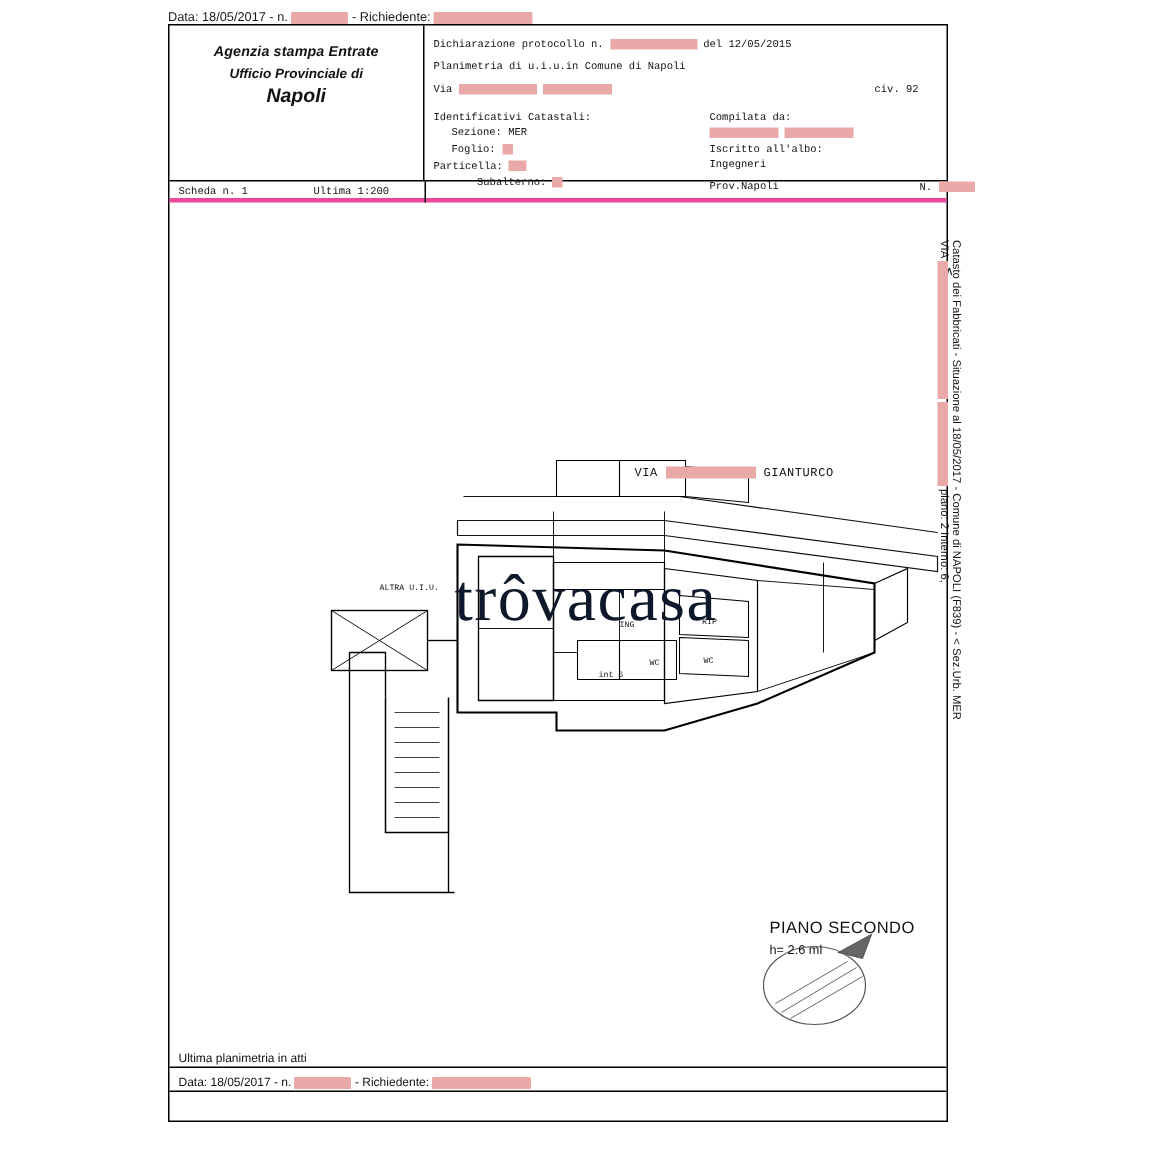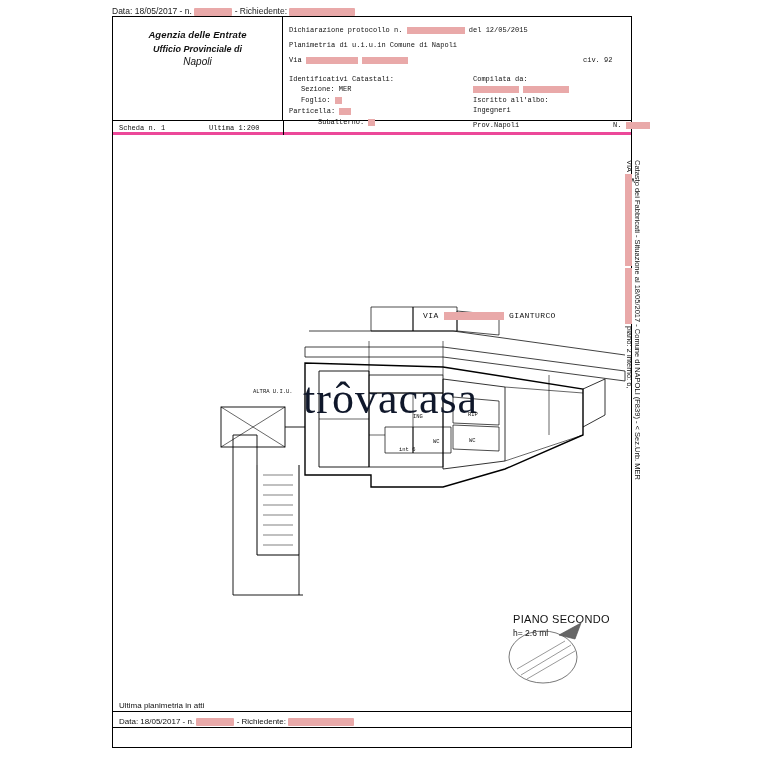--- a/index.html
+++ b/index.html
@@ -14,21 +14,21 @@
 
   
   .frame{position:absolute;left:112px;top:16px;width:520px;height:732px;border:1px solid #000;box-sizing:border-box;}
 
   
   .hdr{position:absolute;left:0;top:0;width:100%;height:104px;box-sizing:border-box;border-bottom:1px solid #000;}
   .hdr-left{position:absolute;left:0;top:0;width:170px;height:104px;box-sizing:border-box;border-right:1px solid #000;text-align:center;padding-top:12px;}
   .ag{font-size:9.5px;font-weight:bold;font-style:italic;letter-spacing:.1px;}
   .cf{font-size:13px;font-weight:bold;font-style:italic;margin-top:4px;letter-spacing:.2px;}
   .up{font-size:9px;font-weight:bold;font-style:italic;margin-top:4px;line-height:1.25;}
-  .nap{font-size:10px;font-weight:normal;font-style:italic;margin-top:1px;}
+  .nap{font-size:13px;font-weight:bold;font-style:italic;margin-top:1px;}
 
   .hdr-right{position:absolute;left:170px;top:0;right:0;height:104px;font-family:"Liberation Mono",monospace;font-size:7px;color:#111;}
   .hr-line{position:absolute;white-space:nowrap;}
   .l-dich{left:6px;top:9px;}
   .l-plan{left:6px;top:24px;}
   .l-via{left:6px;top:39px;}
   .l-civ{left:300px;top:39px;}
   .l-idc{left:6px;top:58px;}
   .l-sez{left:18px;top:68px;}
   .l-fog{left:18px;top:79px;}
@@ -98,21 +98,21 @@
     <span>Data: 18/05/2017 - n.</span>
     <span class="redact r1"></span>
     <span>- Richiedente:</span>
     <span class="redact r2"></span>
   </div>
 
   <div class="frame">
 
     <div class="hdr">
       <div class="hdr-left">
-        <div class="ag">Agenzia delle Entrate</div>
+        <div class="ag">Agenzia stampa Entrate</div>
         <div class="up">Ufficio Provinciale di</div>
         <div class="nap">Napoli</div>
       </div>
       <div class="hdr-right">
         <div class="hr-line l-dich">
           <span>Dichiarazione protocollo n.</span>
           <span class="rd rd-a"></span>
           <span>del</span>
           <span>12/05/2015</span>
         </div>

